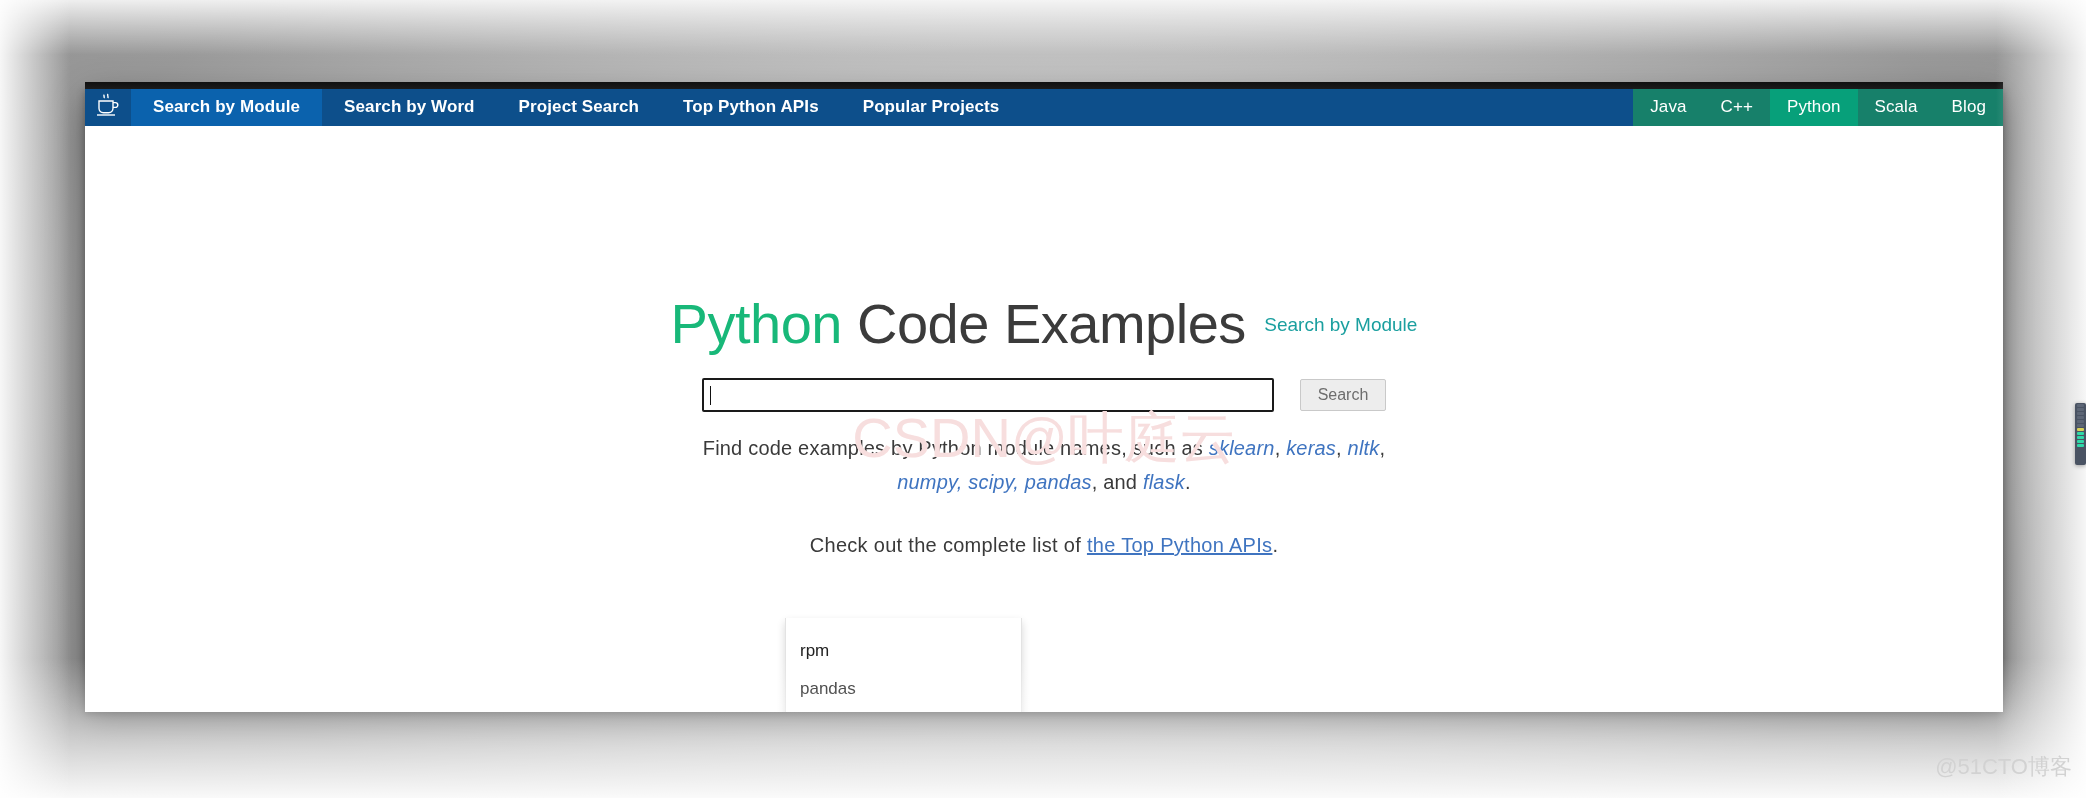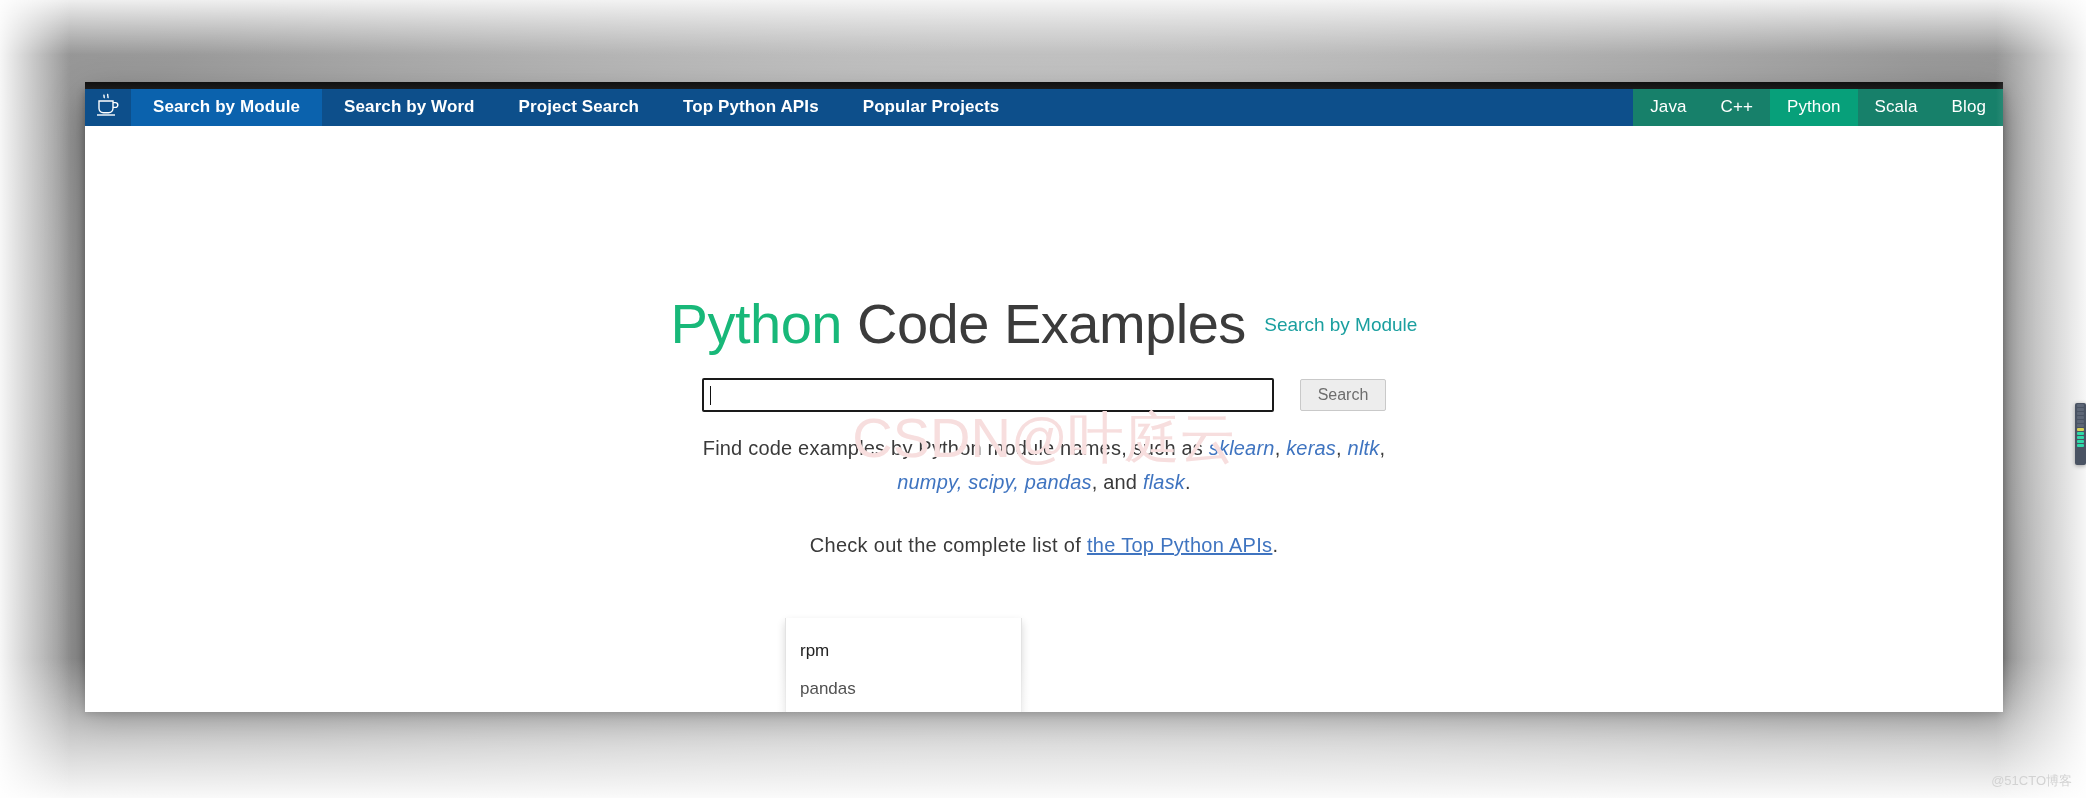--- a/index.html
+++ b/index.html
@@ -275,22 +275,22 @@
     background: #5d6676;
     border-radius: 1px;
   }
   #minimap .mm-line.g { background: #2fd9a8; }
   #minimap .mm-line.y { background: #d8d05a; }
 
   
   #wm-bottom {
     position: absolute;
     right: 14px;
-    bottom: 8px;
-    font-size: 13px;
+    bottom: 16px;
+    font-size: 22px;
     color: #d2d2d2;
     z-index: 7;
     white-space: nowrap;
   }
 </style>
 </head>
 <body>
 
 <div id="desktop">
 

